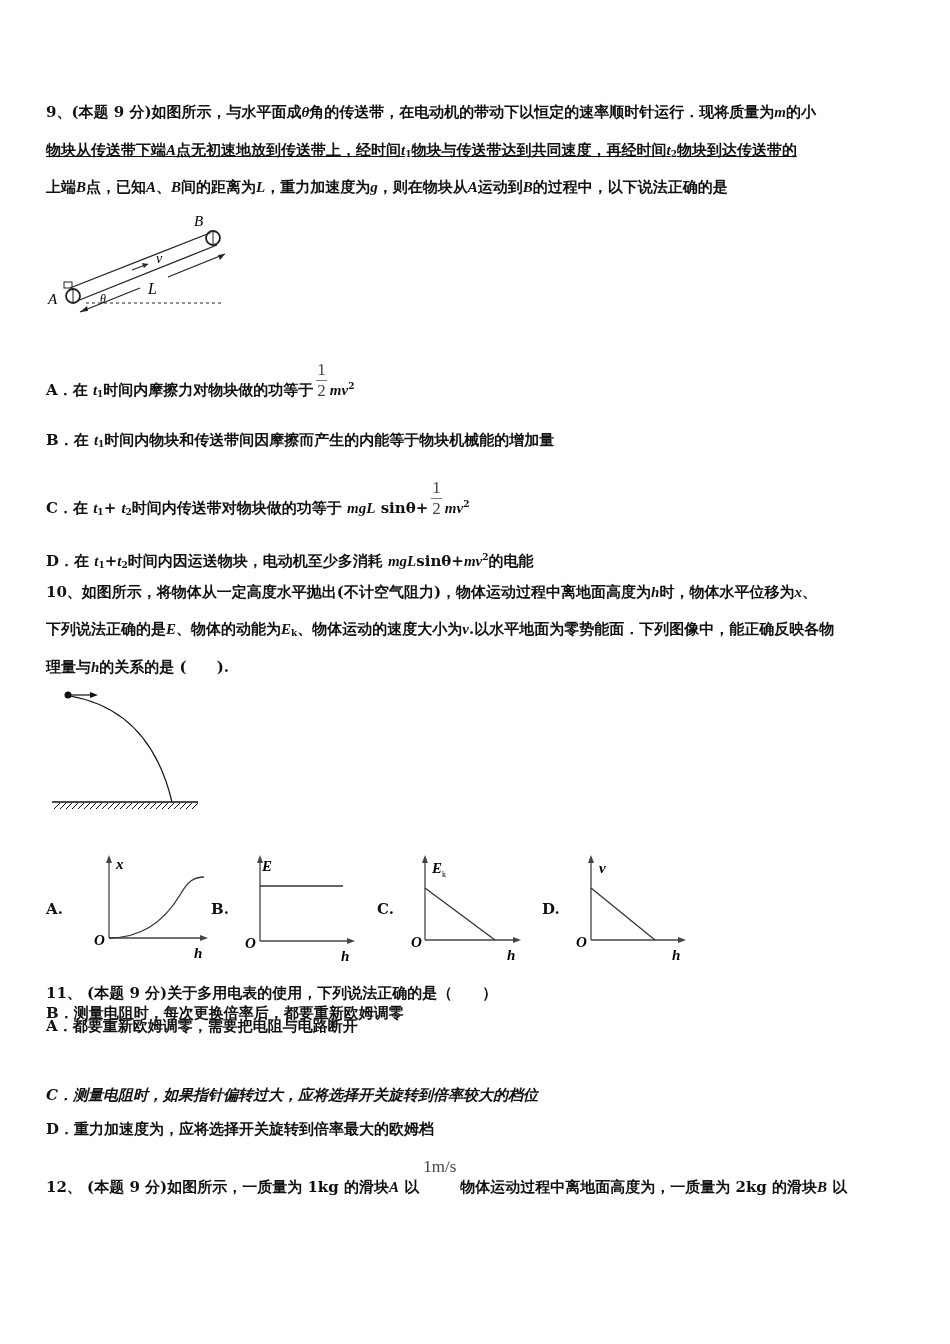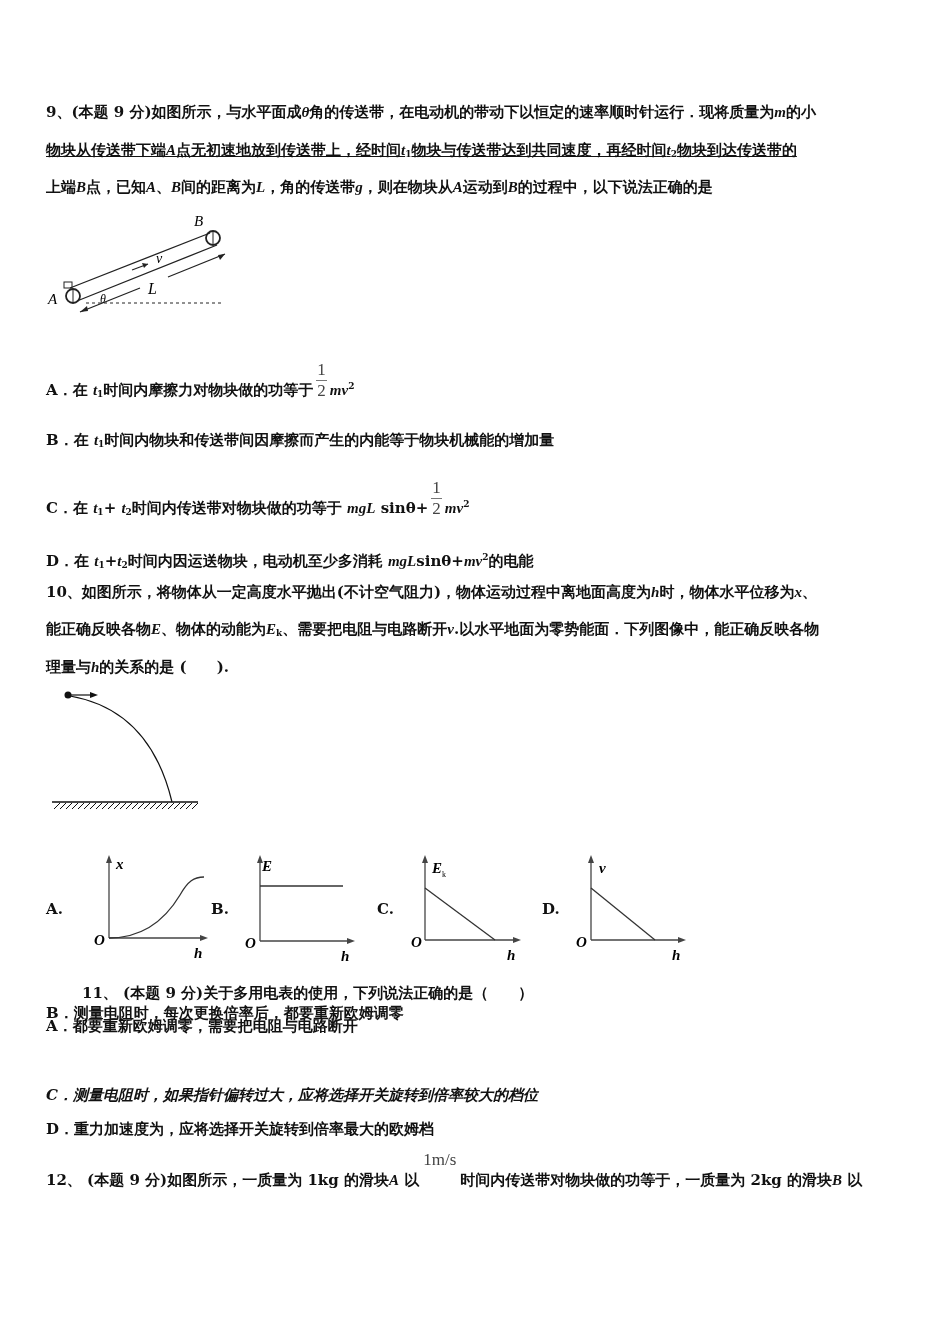--- a/index.html
+++ b/index.html
@@ -5,35 +5,35 @@
   html, body { margin:0; padding:0; background:#ffffff; }
   body { width:950px; height:1344px; position:relative; overflow:hidden;
          font-family:"DejaVu Serif","Liberation Serif",serif; color:#111; }
   .line { position:absolute; left:46px; font-size:15px; line-height:20px; white-space:nowrap; font-weight:bold; }
   .i { font-style:italic; font-family:"Liberation Serif",serif; }
   .sub { font-size:9px; vertical-align:-2px; }
   .sup { font-size:9px; vertical-align:6px; }
   .frac { display:inline-block; vertical-align:middle; text-align:center; font-weight:normal; font-family:"Liberation Serif",serif; color:#444; font-size:17px; line-height:20px; margin:0 3px; }
   .frac .num { display:block; border-bottom:1px solid #777; padding:0 1px; }
   .frac .den { display:block; }
-  .unit { display:inline-block; position:relative; top:-20px; font-weight:normal; font-family:"Liberation Serif",serif; font-size:17px; color:#444; margin:4px 4px; }
+  .unit { display:inline-block; position:relative; top:-20px; font-weight:normal; font-family:"Liberation Serif",serif; font-size:17px; color:#444; margin:11px 4px; }
   svg { position:absolute; }
   .graph-label { position:absolute; font-size:15px; font-weight:bold; }
 </style>
 </head>
 <body>
 
 <div class="line" style="top:102px;text-align:center;">
   <span>9、(本题 9 分)如图所示，与水平面成</span><span class="i">θ</span><span>角的传送带，在电动机的带动下以恒定的速率顺时针运行．现将质量为</span><span class="i">m</span><span>的小</span>
 </div>
 <div class="line" style="top:140px;text-decoration:underline;">
   <span>物块从传送带下端</span><span class="i">A</span><span>点无初速地放到传送带上，经时间</span><span class="i">t</span><span class="sub">1</span><span>物块与传送带达到共同速度，再经时间</span><span class="i">t</span><span class="sub">2</span><span>物块到达传送带的</span>
 </div>
 <div class="line" style="top:177px;">
-  <span>上端</span><span class="i">B</span><span>点，已知</span><span class="i">A</span><span>、</span><span class="i">B</span><span>间的距离为</span><span class="i">L</span><span>，角的传送带</span><span class="i">g</span><span>，则在物块从</span><span class="i">A</span><span>运动到</span><span class="i">B</span><span>的过程中，以下说法正确的是</span>
+  <span>上端</span><span class="i">B</span><span>点，已知</span><span class="i">A</span><span>、</span><span class="i">B</span><span>间的距离为</span><span class="i">L</span><span>，重力加速度为</span><span class="i">g</span><span>，则在物块从</span><span class="i">A</span><span>运动到</span><span class="i">B</span><span>的过程中，以下说法正确的是</span>
 </div>
 
 <svg style="left:44px;top:208px;" width="190" height="115" viewBox="0 0 190 115">
   <line x1="26" y1="80" x2="166" y2="25" stroke="#222" stroke-width="1.3"></line>
   <line x1="33" y1="93" x2="173" y2="37" stroke="#222" stroke-width="1.3"></line>
   <circle cx="29" cy="88" r="7" fill="none" stroke="#222" stroke-width="1.8"></circle>
   <circle cx="169" cy="30" r="7" fill="none" stroke="#222" stroke-width="1.8"></circle>
   <line x1="29" y1="81" x2="29" y2="95" stroke="#222" stroke-width="1"></line>
   <line x1="169" y1="23" x2="169" y2="37" stroke="#222" stroke-width="1"></line>
   <rect x="20" y="74" width="8" height="6" fill="none" stroke="#222" stroke-width="1"></rect>
@@ -61,21 +61,21 @@
   <span>C．</span><span>在</span> <span class="i">t</span><span class="sub">1</span><span>+ </span><span class="i">t</span><span class="sub">2</span><span>时间内传送带对物块做的功等于</span> <span class="i">mgL</span><span> sinθ+</span><span class="frac" style="position:relative;top:-10px;"><span class="num">1</span><span class="den">2</span></span><span class="i">mv</span><span class="sup">2</span>
 </div>
 <div class="line" style="top:547px;">
   <span>D．</span><span>在</span> <span class="i">t</span><span class="sub">1</span><span>+</span><span class="i">t</span><span class="sub">2</span><span>时间内因运送物块，电动机至少多消耗</span> <span class="i">mgL</span><span>sinθ+</span><span class="i">mv</span><span class="sup">2</span><span>的电能</span>
 </div>
 
 <div class="line" style="top:582px;">
   <span>10、如图所示，将物体从一定高度水平抛出(不计空气阻力)，物体运动过程中离地面高度为</span><span class="i">h</span><span>时，物体水平位移为</span><span class="i">x</span><span>、</span>
 </div>
 <div class="line" style="top:619px;">
-  <span>能正确反映各物</span><span class="i">E</span><span>、物体的动能为</span><span class="i">E</span><span class="sub">k</span><span>、需要把电阻与电路断开</span><span class="i">v</span><span>.以水平地面为零势能面．下列图像中，能正确反映各物</span>
+  <span>下列说法正确的是</span><span class="i">E</span><span>、物体的动能为</span><span class="i">E</span><span class="sub">k</span><span>、物体运动的速度大小为</span><span class="i">v</span><span>.以水平地面为零势能面．下列图像中，能正确反映各物</span>
 </div>
 <div class="line" style="top:657px;">
   <span>理量与</span><span class="i">h</span><span>的关系的是 (　　).</span>
 </div>
 
 <svg style="left:50px;top:690px;" width="150" height="120" viewBox="0 0 150 120">
   <circle cx="18" cy="5" r="3.5" fill="#111"></circle>
   <line x1="20" y1="5" x2="44" y2="5" stroke="#111" stroke-width="1.2"></line>
   <polygon points="48,5 40,2 40,8" fill="#111"></polygon>
   <path d="M20,6 Q100,20 122,112" fill="none" stroke="#111" stroke-width="1.2"></path>
@@ -150,21 +150,21 @@
   <line x1="16" y1="85" x2="16" y2="4" stroke="#444" stroke-width="1.3"></line>
   <polygon points="16,0 13,8 19,8" fill="#444"></polygon>
   <line x1="16" y1="85" x2="107" y2="85" stroke="#444" stroke-width="1.3"></line>
   <polygon points="111,85 103,82 103,88" fill="#444"></polygon>
   <line x1="16" y1="33" x2="80" y2="85" stroke="#333" stroke-width="1.3"></line>
   <text x="24" y="18" font-family="Liberation Serif, serif" font-style="italic" font-weight="bold" font-size="15">v</text>
   <text x="1" y="92" font-family="Liberation Serif, serif" font-style="italic" font-weight="bold" font-size="15">O</text>
   <text x="97" y="105" font-family="Liberation Serif, serif" font-style="italic" font-weight="bold" font-size="15">h</text>
 </svg>
 
-<div class="line" style="top:983px;margin-left:36px;">11、 (本题 9 分)关于多用电表的使用，下列说法正确的是（　　）</div>
+<div class="line" style="top:983px;">11、 (本题 9 分)关于多用电表的使用，下列说法正确的是（　　）</div>
 <div class="line" style="top:1016px;"><span>A．</span><span>都要重新欧姆调零，需要把电阻与电路断开</span></div>
 <div class="line" style="top:1003px;"><span>B．</span><span>测量电阻时，每次更换倍率后，都要重新欧姆调零</span></div>
 <div class="line" style="top:1085px;font-style:italic;"><span>C．</span><span>测量电阻时，如果指针偏转过大，应将选择开关旋转到倍率较大的档位</span></div>
 <div class="line" style="top:1119px;"><span>D．</span><span>重力加速度为，应将选择开关旋转到倍率最大的欧姆档</span></div>
 
 <div class="line" style="top:1166px;">
-  <span>12、 (本题 9 分)如图所示，一质量为 1kg 的滑块</span><span class="i">A</span> <span>以</span><span class="unit">1m/s</span><span>时间内传送带对物块做的功等于，一质量为 2kg 的滑块</span><span class="i">B</span> <span>以</span>
+  <span>12、 (本题 9 分)如图所示，一质量为 1kg 的滑块</span><span class="i">A</span> <span>以</span><span class="unit">1m/s</span><span>物体运动过程中离地面高度为，一质量为 2kg 的滑块</span><span class="i">B</span> <span>以</span>
 </div>
 
 </body></html>

